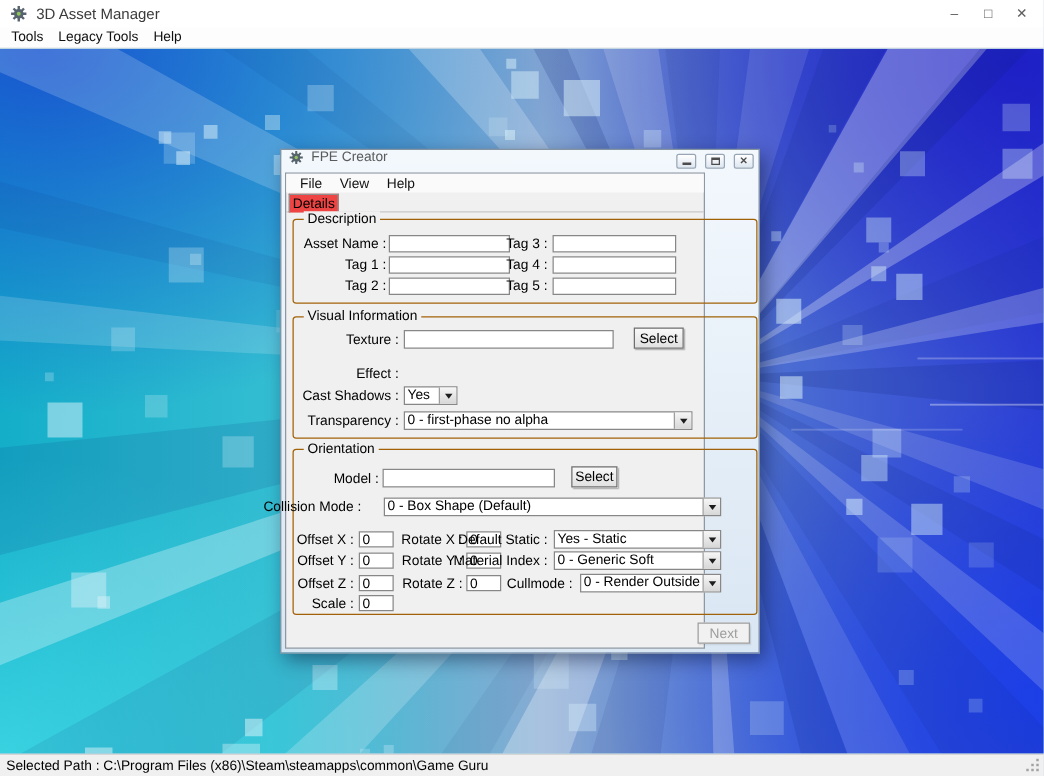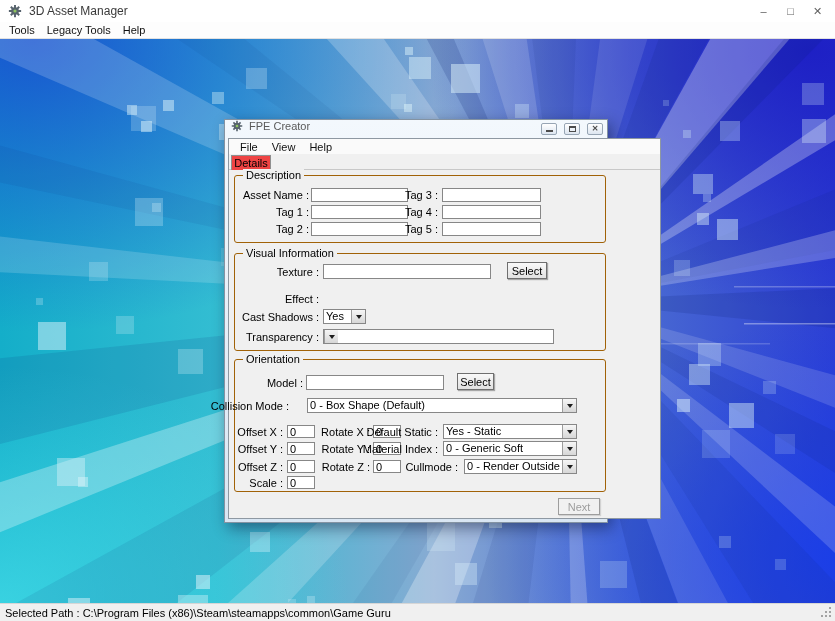--- a/index.html
+++ b/index.html
@@ -30,21 +30,21 @@
        box-shadow:4px 5px 14px rgba(0,10,45,.45)}
   .fpe-titlebar{position:absolute;left:0;top:0;right:0;height:18px;display:flex;align-items:flex-start}
   .fpe-icon{width:12px;height:12px;margin-left:6px;flex:0 0 auto}
   .fpe-title{font-size:11px;color:#5a5a5a;margin-left:6px}
   .wbtn{position:absolute;top:3px;width:16px;height:12px;background:linear-gradient(#ffffff,#dde6f0);
         border:1px solid #97a5b4;border-radius:2px;display:flex;align-items:center;justify-content:center;box-sizing:border-box}
   .wbtn.min{right:50px}.wbtn.max{right:27px}.wbtn.cls{right:4px}
   .g-min{width:7px;height:2px;background:#4c4c4c;margin-top:4px}
   .g-max{width:7px;height:6px;border:1px solid #4c4c4c;border-top-width:2px;box-sizing:border-box}
   .g-cls{font-size:8px;color:#4c4c4c;line-height:1;font-weight:bold}
-  .fpe-client{position:absolute;left:3px;top:18px;width:433px;height:381px;background:#f0f0f0;border:1px solid #8e98a2;box-sizing:border-box}
+  .fpe-client{position:absolute;left:3px;top:18px;width:336px;height:381px;background:#f0f0f0;border:1px solid #8e98a2;box-sizing:border-box}
   .fpe-menubar{position:absolute;left:0;top:0;right:0;height:15px;background:#fafafa;display:flex;align-items:center;padding-left:4px}
   .fpe-menu-item{font-size:11px;color:#101010;padding:0 7px;line-height:14px}
   .tabstrip{position:absolute;left:0;top:15px;right:0;height:16px;border-bottom:1px solid #c8c8c8;box-sizing:border-box}
   .tab{position:absolute;left:2px;top:1px;width:40px;height:15px;background:#ef4444;border:1px solid #8f8f8f;border-bottom:none;
        box-sizing:border-box;font-size:11px;display:flex;align-items:center;justify-content:center}
   
   .gb{position:absolute;border:1px solid #a16207;border-radius:3px}
   .gb-title{position:absolute;top:-7px;left:8px;background:#f0f0f0;padding:0 3px;font-size:11px;line-height:13px;white-space:nowrap}
   .lbl{position:absolute;font-size:11px;line-height:14px;white-space:nowrap;color:#000}
   .tb{position:absolute;height:14px;border:1px solid #878787;background:#fff;box-sizing:border-box;
@@ -311,20 +311,21 @@
       <span class="lbl" style="right:286px;top:56px">Cast Shadows :</span>
       <div class="combo" style="left:88px;top:55px;width:43px">
         <span class="combo-val">Yes</span>
         <span class="combo-btn">
             <span class="car"></span>
           </span>
       </div>
 
       <span class="lbl" style="right:286px;top:76px">Transparency :</span>
       <div class="combo" style="left:88px;top:75px;width:231px">
+        <span class="combo-val">0 - first-phase no alpha</span>
         <span class="combo-btn">
             <span class="car"></span>
           </span>
       </div>
     </div>
 
     <div class="gb" style="left:5px;top:220px;width:370px;height:131px">
       <span class="gb-title">Orientation</span>
       <span class="lbl" style="right:302px;top:16px">Model :</span>
       <input class="tb" style="left: 71px; top: 15px; width: 138px; height: 15px;">

